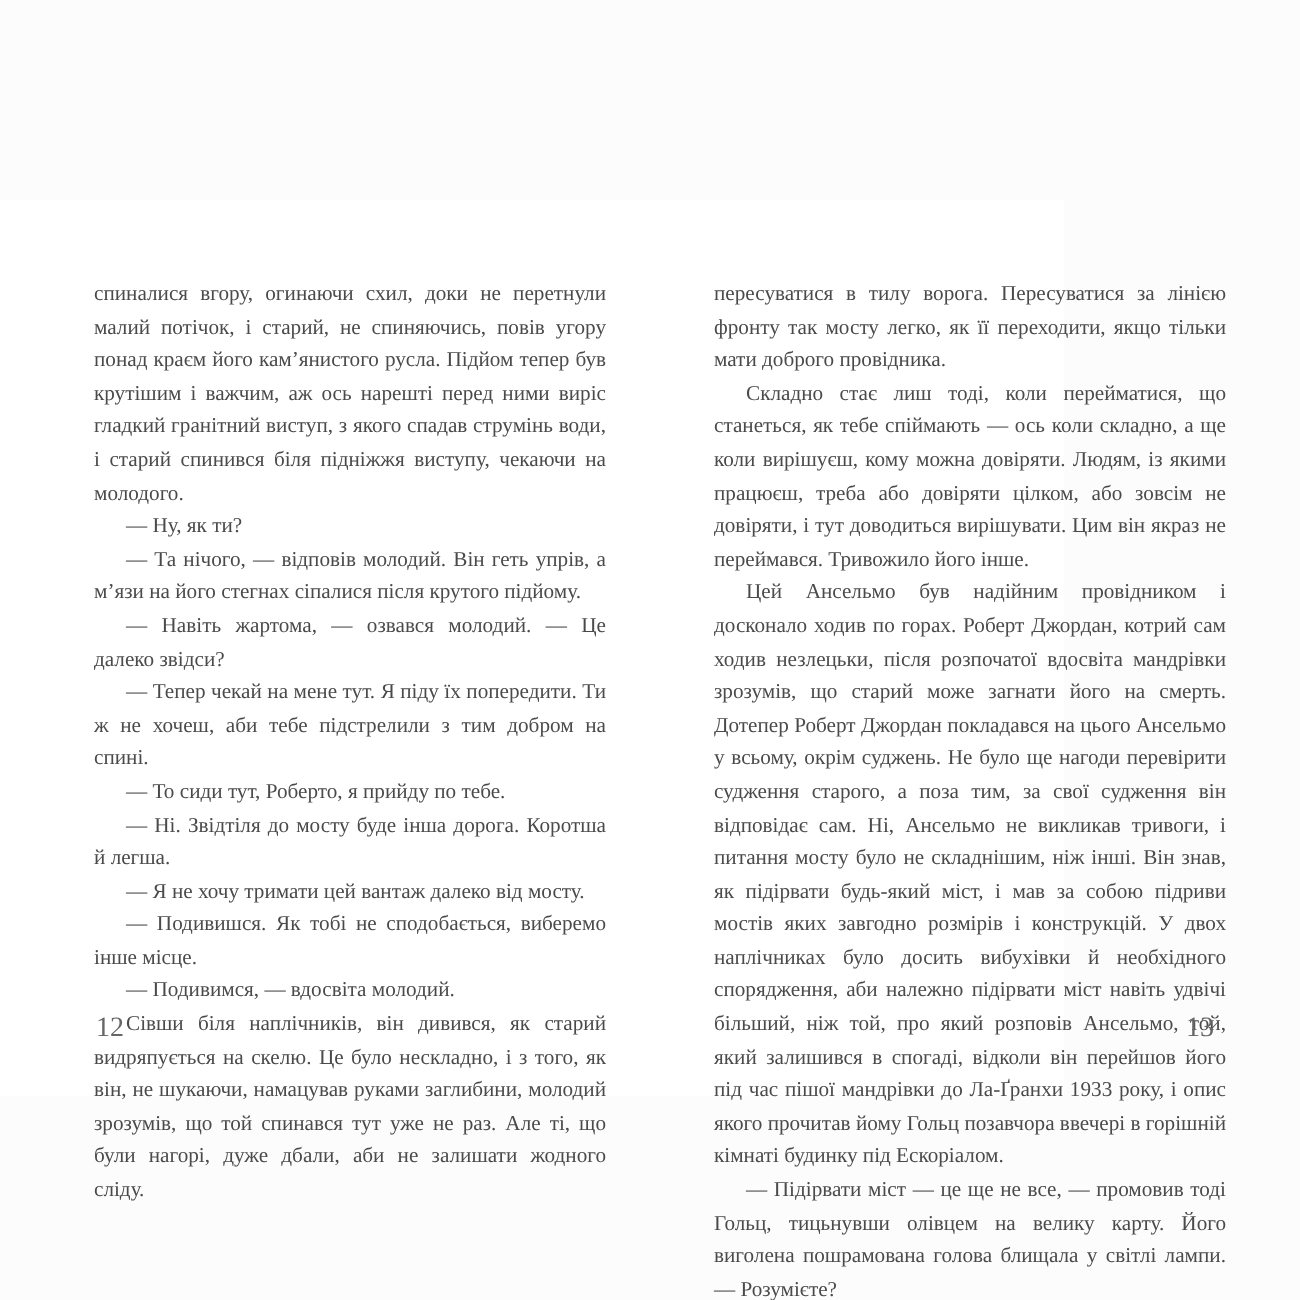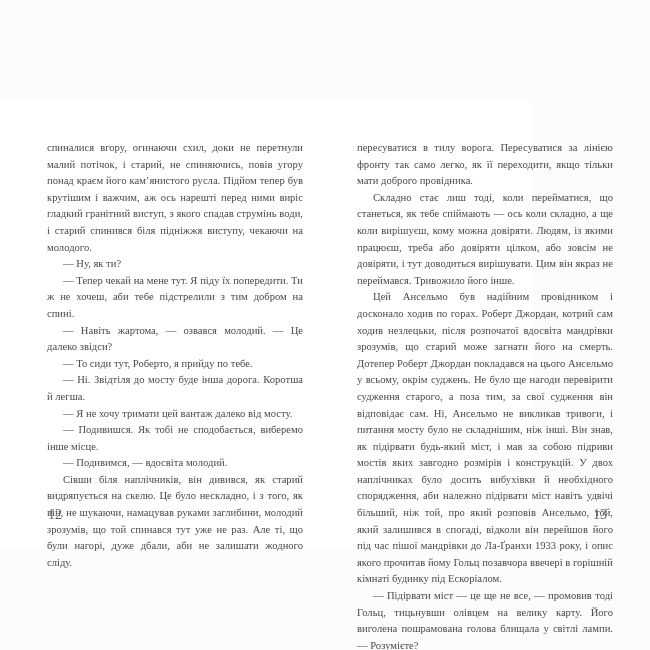--- a/index.html
+++ b/index.html
@@ -47,33 +47,34 @@
   .page-number.left { left: 48px; }
   .page-number.right { left: 593px; }
 </style>
 </head>
 <body>
 
 <div class="spread">
   <div class="page left">
     <p class="noindent">спиналися вгору, огинаючи схил, доки не перетнули малий потічок, і старий, не спиняючись, повів угору понад краєм його кам’янистого русла. Підйом тепер був крутішим і важчим, аж ось нарешті перед ними виріс гладкий гранітний виступ, з якого спадав струмінь води, і старий спинився біля підніжжя виступу, чекаючи на молодого.</p>
     <p>— Ну, як ти?</p>
+    <p>— Та нічого, — відповів молодий. Він геть упрів, а м’язи на його стегнах сіпалися після крутого підйому.</p>
+    <p>— Навіть жартома, — озвався молодий. — Це далеко звідси?</p>
     <p>— Тепер чекай на мене тут. Я піду їх попередити. Ти ж не хочеш, аби тебе підстрелили з тим добром на спині.</p>
-    <p>— Навіть жартома, — озвався молодий. — Це далеко звідси?</p>
     <p>— То сиди тут, Роберто, я прийду по тебе.</p>
     <p>— Ні. Звідтіля до мосту буде інша дорога. Коротша й легша.</p>
     <p>— Я не хочу тримати цей вантаж далеко від мосту.</p>
     <p>— Подивишся. Як тобі не сподобається, виберемо інше місце.</p>
     <p>— Подивимся, — вдосвіта молодий.</p>
     <p>Сівши біля наплічників, він дивився, як старий видряпується на скелю. Це було нескладно, і з того, як він, не шукаючи, намацував руками заглибини, молодий зрозумів, що той спинався тут уже не раз. Але ті, що були нагорі, дуже дбали, аби не залишати жодного сліду.</p>
 
   </div>
   <div class="page-number left">12</div>
 
   <div class="page right">
-    <p class="noindent">пересуватися в тилу ворога. Пересуватися за лінією фронту так само легко, як її переходити, якщо тільки мати доброго провідника.</p>
+    <p class="noindent">пересуватися в тилу ворога. Пересуватися за лінією фронту так мосту легко, як її переходити, якщо тільки мати доброго провідника.</p>
     <p>Складно стає лиш тоді, коли перейматися, що станеться, як тебе спіймають — ось коли складно, а ще коли вирішуєш, кому можна довіряти. Людям, із якими працюєш, треба або довіряти цілком, або зовсім не довіряти, і тут доводиться вирішувати. Цим він якраз не переймався. Тривожило його інше.</p>
     <p>Цей Ансельмо був надійним провідником і досконало ходив по горах. Роберт Джордан, котрий сам ходив незлецьки, після розпочатої вдосвіта мандрівки зрозумів, що старий може загнати його на смерть. Дотепер Роберт Джордан покладався на цього Ансельмо у всьому, окрім суджень. Не було ще нагоди перевірити судження старого, а поза тим, за свої судження він відповідає сам. Ні, Ансельмо не викликав тривоги, і питання мосту було не складнішим, ніж інші. Він знав, як підірвати будь-який міст, і мав за собою підриви мостів яких завгодно розмірів і конструкцій. У двох наплічниках було досить вибухівки й необхідного спорядження, аби належно підірвати міст навіть удвічі більший, ніж той, про який розповів Ансельмо, той, який залишився в спогаді, відколи він перейшов його під час пішої мандрівки до Ла-Ґранхи 1933 року, і опис якого прочитав йому Гольц позавчора ввечері в горішній кімнаті будинку під Ескоріалом.</p>
     <p>— Підірвати міст — це ще не все, — промовив тоді Гольц, тицьнувши олівцем на велику карту. Його виголена пошрамована голова блищала у світлі лампи. — Розумієте?</p>
 
   </div>
   <div class="page-number right">13</div>
 </div>
 
 </body></html>

